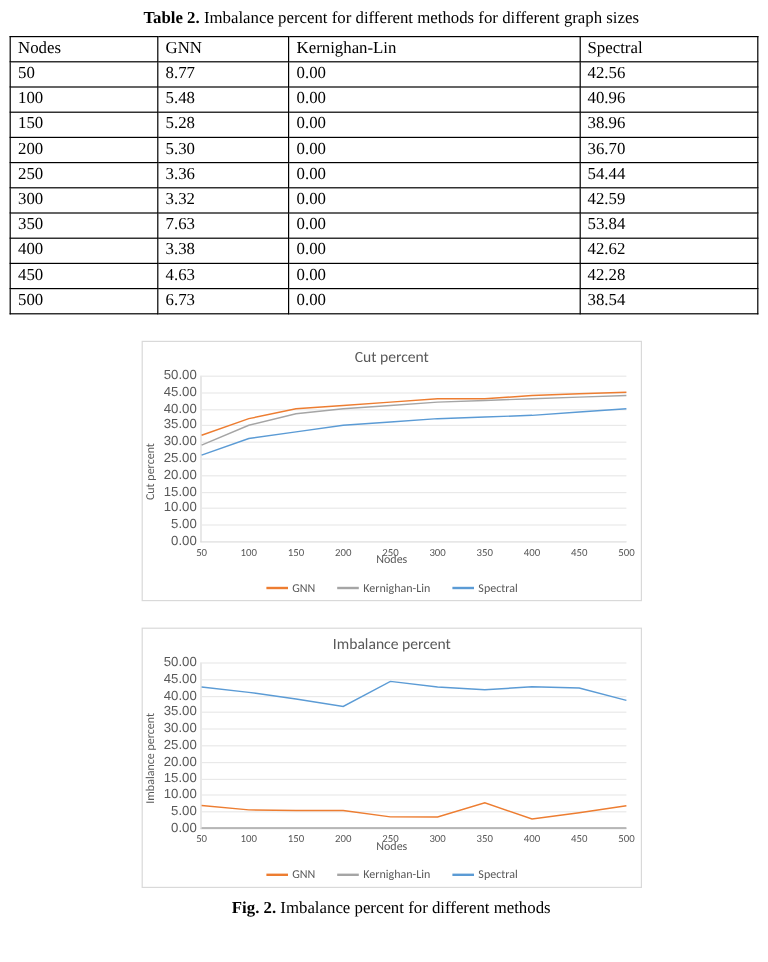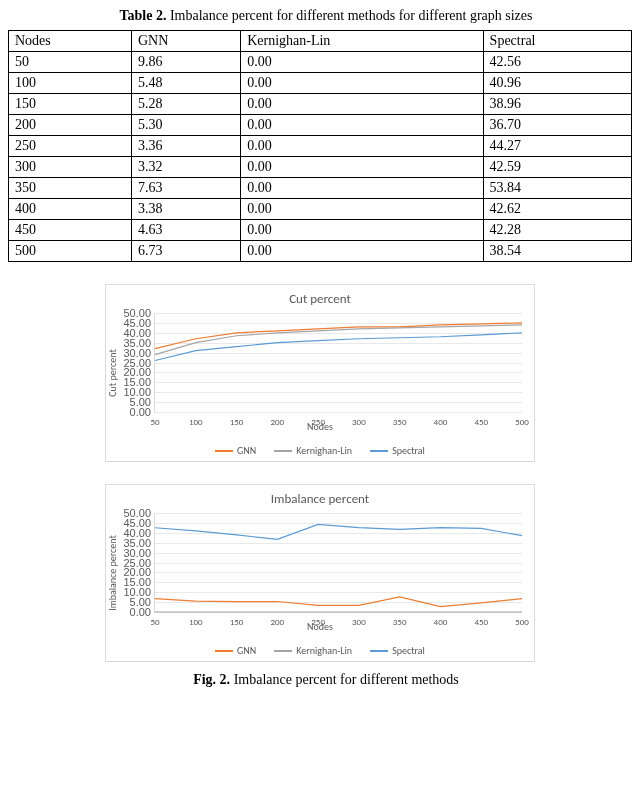--- a/index.html
+++ b/index.html
@@ -34,22 +34,23 @@
   }
   th { font-weight: normal; }
   .chart-wrap {
     width: 430px;
     margin: 22px auto 4px auto;
   }
   .chart-box {
     border: 1px solid #d9d9d9;
     background: #fff;
     position: relative;
-    height: 178px;
+    height: 217px;
     box-sizing: border-box;
+    margin-left: 13px;
   }
   .chart-title {
     text-align: center;
     font-family: Calibri, Arial, sans-serif;
     font-size: 13px;
     color: #595959;
     padding-top: 6px;
   }
   .plot-area {
     position: absolute;
@@ -134,21 +135,21 @@
       <tr>
         <th>Nodes</th>
         <th>GNN</th>
         <th>Kernighan-Lin</th>
         <th>Spectral</th>
       </tr>
     </thead>
     <tbody id="table-body">
         <tr>
           <td>50</td>
-          <td>9.86</td>
+          <td>8.77</td>
           <td>0.00</td>
           <td>42.56</td>
         </tr>
         <tr>
           <td>100</td>
           <td>5.48</td>
           <td>0.00</td>
           <td>40.96</td>
         </tr>
         <tr>
@@ -160,21 +161,21 @@
         <tr>
           <td>200</td>
           <td>5.30</td>
           <td>0.00</td>
           <td>36.70</td>
         </tr>
         <tr>
           <td>250</td>
           <td>3.36</td>
           <td>0.00</td>
-          <td>44.27</td>
+          <td>54.44</td>
         </tr>
         <tr>
           <td>300</td>
           <td>3.32</td>
           <td>0.00</td>
           <td>42.59</td>
         </tr>
         <tr>
           <td>350</td>
           <td>7.63</td>

